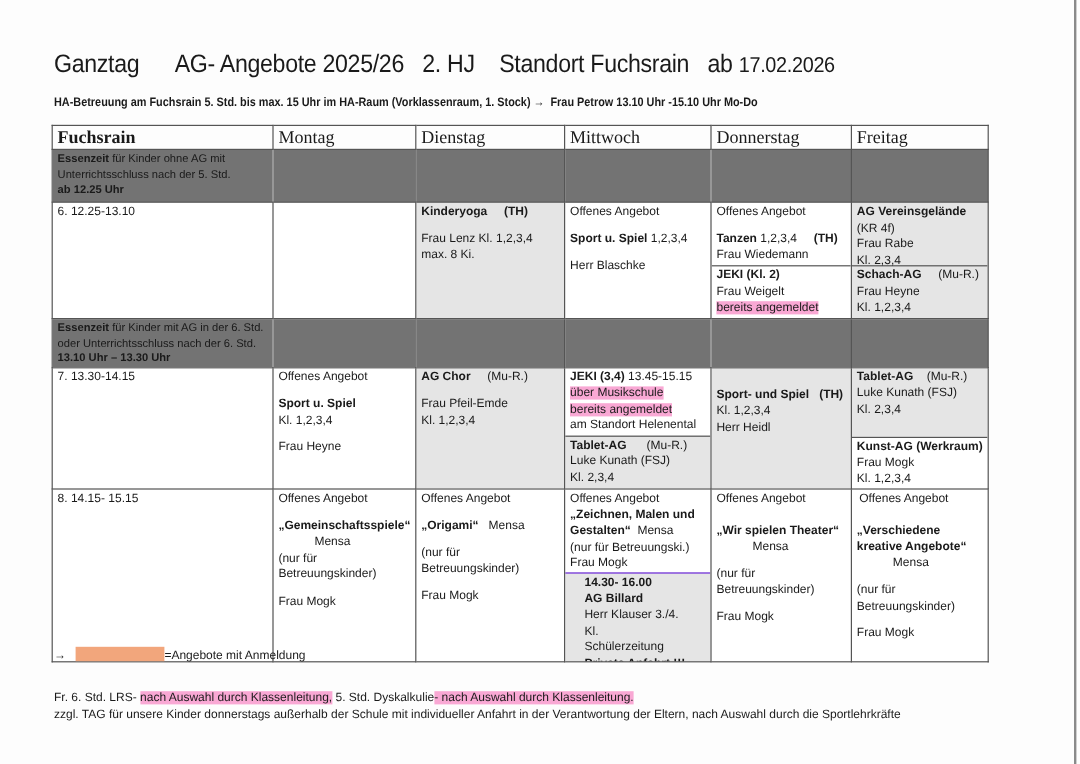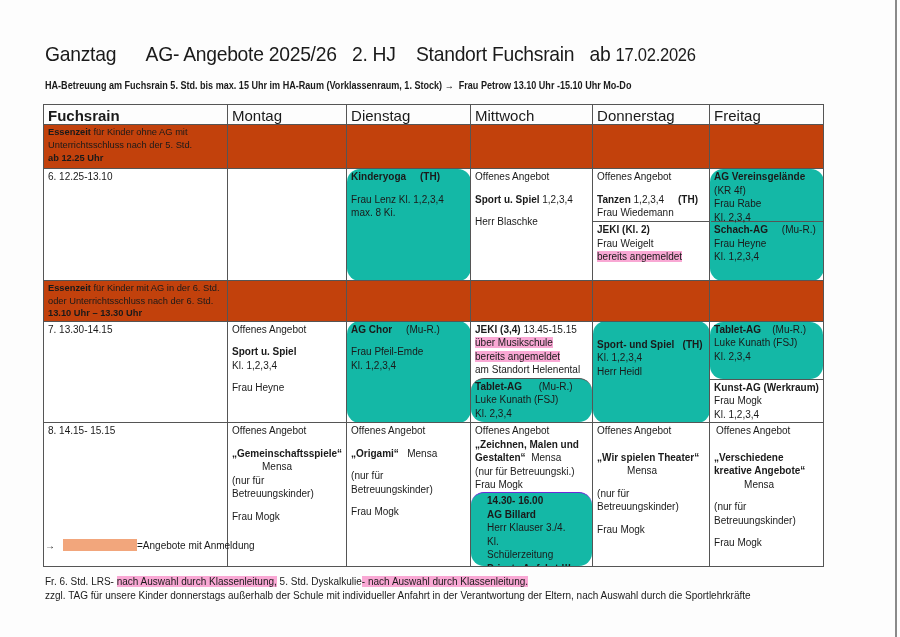--- a/index.html
+++ b/index.html
@@ -17,24 +17,24 @@
     position: absolute; left: 45px; top: 80px; font-size: 10.3px; font-weight: bold; white-space: pre;
     transform: scaleX(0.88); transform-origin: left;
   }
   table.sched {
     position: absolute; left: 43px; top: 104px; border-collapse: collapse; table-layout: fixed;
     font-size: 10px; line-height: 13.5px;
   }
   table.sched td, table.sched th {
     border: 1px solid #555; vertical-align: top; padding: 1px 4px; overflow: hidden;
   }
-  table.sched th { font-size: 15px; font-weight: normal; text-align: left; height: 17px; padding: 2px 4px 0 4px; line-height: 17px;}
+  table.sched th { font-size: 15px; font-weight: normal; text-align: left; height: 17px; padding: 2px 4px 0 4px; line-height: 17px; font-family: Liberation Serif, serif;}
   table.sched th.first { font-weight: bold; }
-  .y { background: #c2410c; }
-  .o { background: #14b8a6; border-radius: 13px; }
+  .y { background: #737373; }
+  .o { background: #e5e5e5; }
   .w { background: #ffffff; }
   .b { font-weight: bold; }
   .hl { background: #f9a8d4; }
   .ind { padding-left: 30px; }
   .gap { height: 9px; }
   .subcell { margin: 0 -4px; padding: 0 4px; }
   .subcell.topline { border-top: 1px solid #555; }
   .legend { position: absolute; left: 45px; top: 539px; font-size: 10px; white-space: pre; }
   .legend .swatch { display: inline-block; width: 74px; height: 12px; background: #f2a67c; vertical-align: -2px; margin-left: 8px; }
   .notes { position: absolute; left: 45px; top: 575px; font-size: 10px; line-height: 14px; white-space: pre; }
@@ -69,21 +69,21 @@
 
   <tr style="height:44px">
     <td class="y" style="font-size:9.3px;line-height:13px"><span class="b">Essenzeit</span><span> für Kinder ohne AG mit Unterrichtsschluss nach der  5. Std.</span><br><span class="b">ab 12.25 Uhr</span></td>
     <td class="y"></td>
     <td class="y"></td>
     <td class="y"></td>
     <td class="y"></td>
     <td class="y"></td>
   </tr>
 
-  <tr style="height:112px">
+  <tr style="height:97px">
     <td class="w">6.   12.25-13.10</td>
     <td class="w"></td>
     <td class="o">
       <div><span class="b">Kinderyoga</span>&nbsp;&nbsp;&nbsp;&nbsp;&nbsp;<span class="b">(TH)</span></div>
       <div class="gap"></div>
       <div>Frau Lenz Kl. 1,2,3,4</div>
       <div>max. 8 Ki.</div>
     </td>
     <td class="w">
       <div>Offenes Angebot</div>

